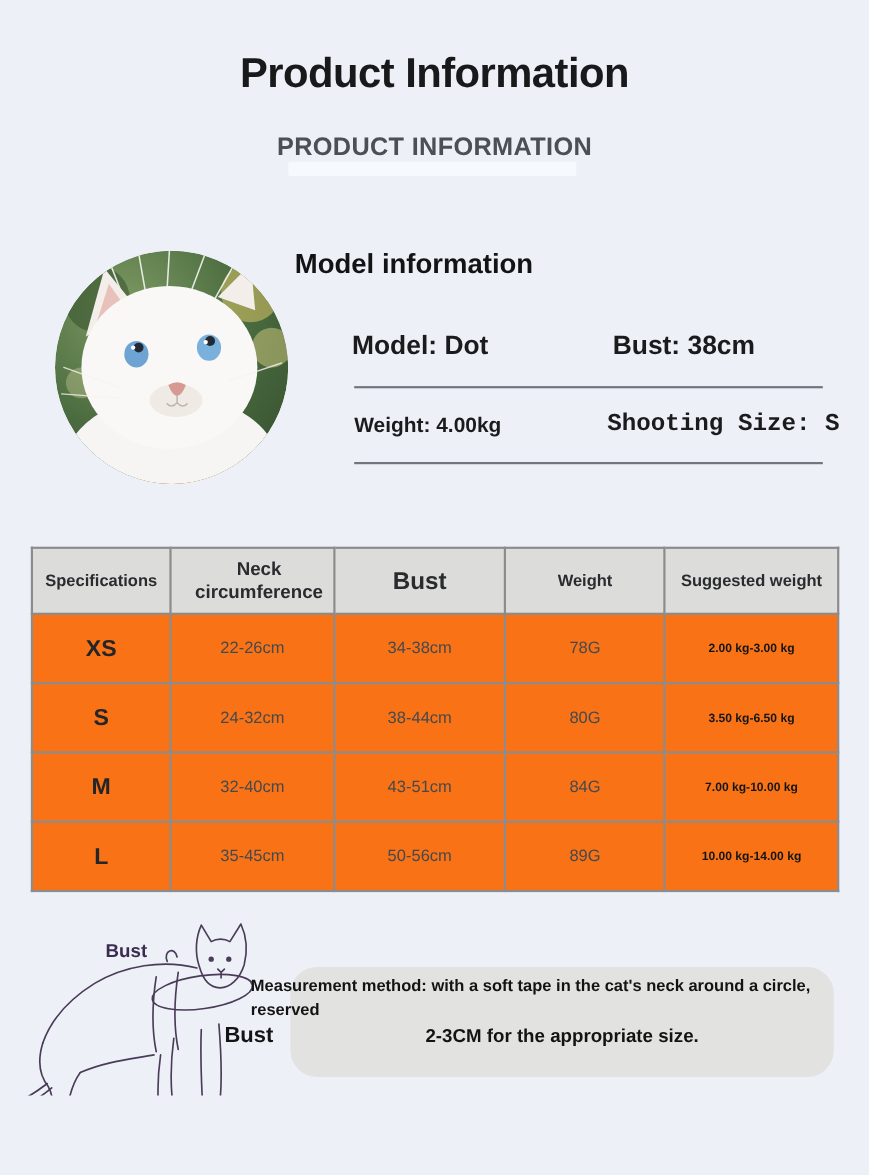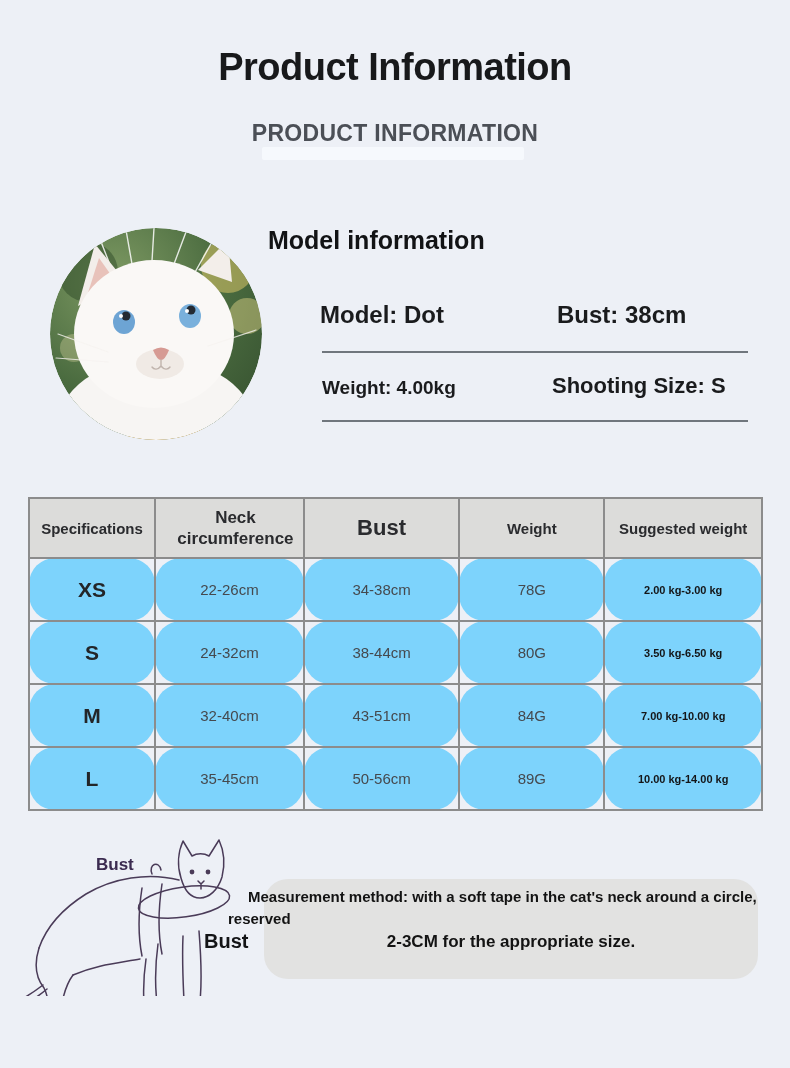--- a/index.html
+++ b/index.html
@@ -18,49 +18,49 @@
   .photo{position:absolute;left:50px;top:228px;width:212px;height:212px;border-radius:50%;
     overflow:hidden;}
   .photo svg{display:block;}
 
   
   .model-heading{position:absolute;left:268px;top:226px;font-size:25px;font-weight:700;color:#121315;}
   .mfield{position:absolute;font-weight:700;color:#1a1b1d;white-space:nowrap;}
   .mf-model{left:320px;top:301px;font-size:24px;text-align:right;}
   .mf-bust{left:557px;top:301px;font-size:24px;}
   .mf-weight{left:322px;top:377px;font-size:19px;}
-  .mf-shoot{left:552px;top:373px;font-size:22px;}
+  .mf-shoot{left:552px;top:373px;font-size:22px;font-family:Liberation Mono, monospace;}
   .mline{position:absolute;left:322px;width:426px;height:2px;background:#70767d;}
   .mline1{top:351px;} .mline2{top:420px;}
 
   
   .size-table{position:absolute;left:28px;top:497px;width:735px;border-collapse:collapse;
     table-layout:fixed;}
   .size-table th,.size-table td{border:2px solid #8c8c8c;text-align:center;vertical-align:middle;}
   .size-table th{background:#dcdcda;height:56px;color:#2a2b2e;font-weight:700;}
   .th-spec{font-size:15px;}
   .th-neck{font-size:17px;text-align:left;padding-left:13px;line-height:21px;}
   .th-bust{font-size:22px;}
   .th-weight{font-size:15px;}
   .th-sugg{font-size:15px;}
-  .size-table td{background:#7dd3fc;height:59px;border-radius:26px;}
+  .size-table td{background:#f97316;height:59px;}
   .td-size{font-size:21px;font-weight:700;color:#232528;}
   .td-val{font-size:15px;font-weight:400;color:#45494e;}
   .td-sugg{font-size:11px;font-weight:700;color:#141517;}
   .sugg-inner{display:inline-block;max-width:117px;line-height:18px;}
 
   
   .diagram{position:absolute;left:0px;top:836px;width:270px;height:160px;}
   .bust-label-top{position:absolute;left:96px;top:855px;font-size:17px;font-weight:700;color:#3b2b50;}
   .bust-label-bottom{position:absolute;left:204px;top:930px;font-size:20px;font-weight:700;color:#131416;}
   .note-box{position:absolute;left:264px;top:879px;width:494px;height:100px;border-radius:24px;
     background:#e2e2e1;}
   .note-text{position:absolute;left:228px;top:886px;width:540px;font-size:15px;font-weight:700;
     color:#131313;line-height:22px;}
-  .note-l1{white-space:nowrap;padding-left:20px;}
+  .note-l1{white-space:nowrap;}
   .note-l3{position:absolute;left:264px;top:932px;width:494px;text-align:center;
     font-size:17px;font-weight:700;color:#131313;}
 </style>
 </head>
 <body>
 
 <div class="canvas">
 
   <div class="page-title">Product Information</div>
   <div class="subtitle-highlight"></div>

